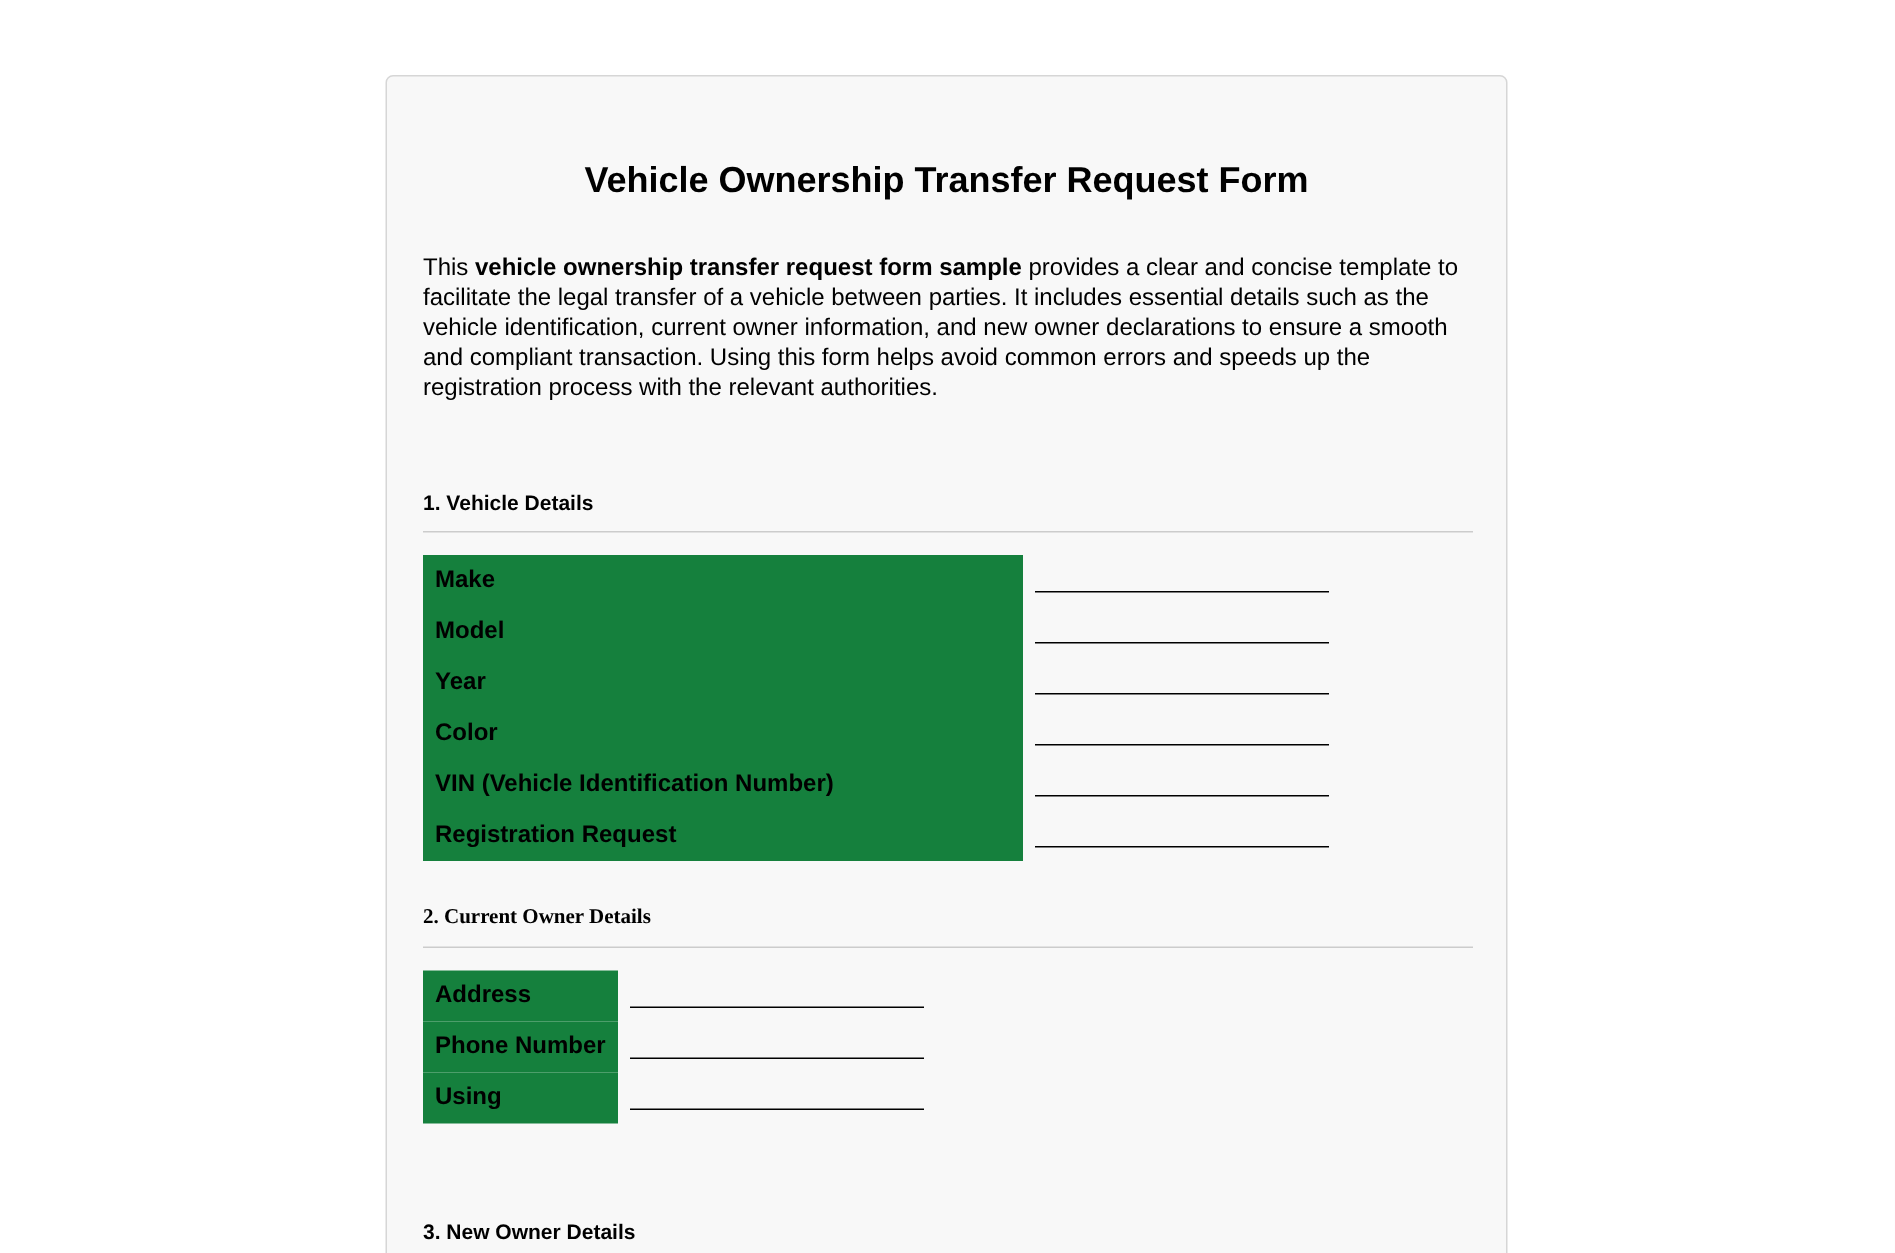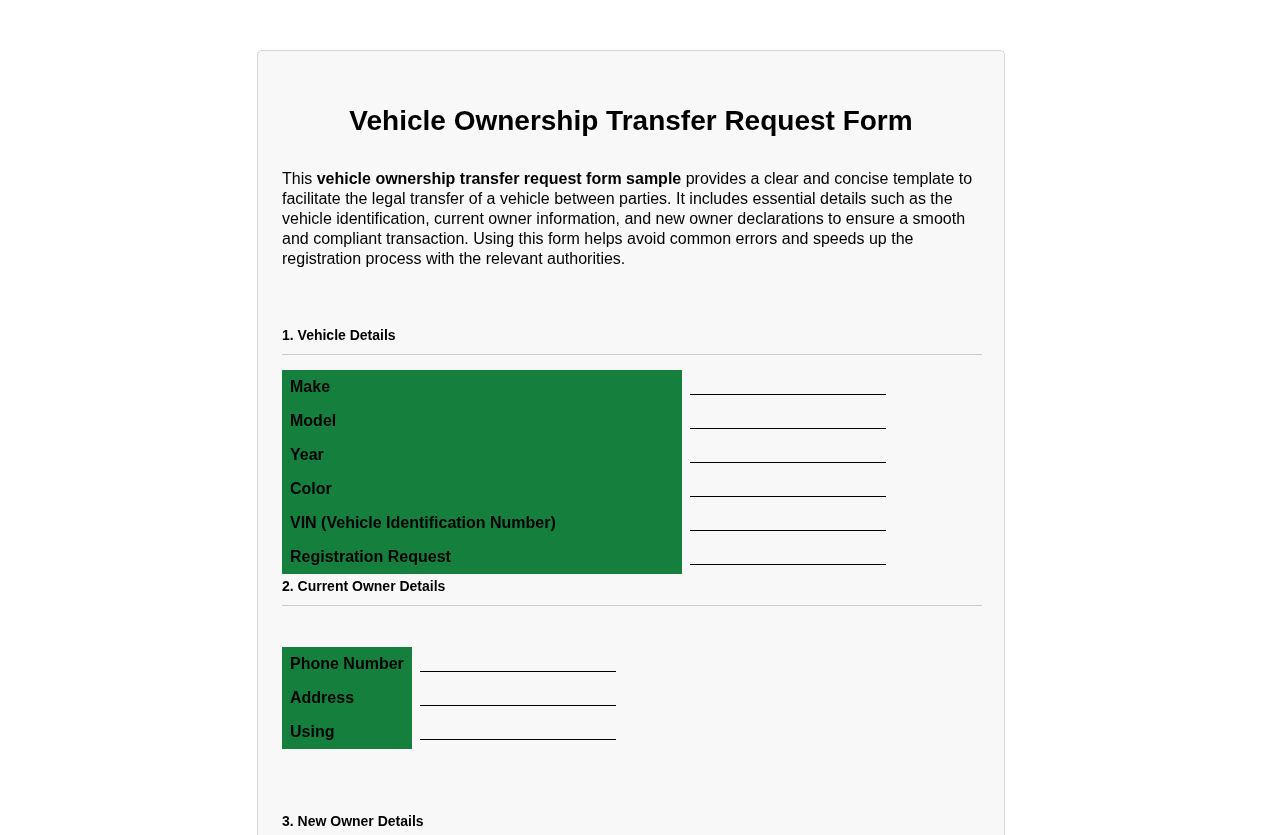--- a/index.html
+++ b/index.html
@@ -4,21 +4,21 @@
 <style>
   html, body { margin: 0; padding: 0; background: #ffffff; }
   body { width: 1263px; height: 835px; overflow: hidden; font-family: "Liberation Sans", sans-serif; color: #000; }
   .card {
     position: absolute; left: 257px; top: 50px; width: 748px; height: 820px;
     background: #f8f8f8; border: 1px solid #d6d6d6; border-radius: 5px;
     box-sizing: border-box; padding: 0 24px;
   }
   h1 {
     margin: 0; position: absolute; left: 0; right: 0; top: 52px;
-    text-align: center; font-size: 28px; font-weight: bold; line-height: 36px;
+    text-align: center; font-size: 24px; font-weight: bold; line-height: 36px;
   }
   .intro {
     position: absolute; left: 24px; top: 118px; width: 700px;
     font-size: 16px; line-height: 20px; margin: 0;
   }
   .section-title {
     position: absolute; left: 24px; width: 700px;
     font-size: 14px; font-weight: bold; line-height: 22px;
     padding-bottom: 8px; border-bottom: 1px solid #cccccc; margin: 0;
   }
@@ -64,29 +64,29 @@
       <td class="label">VIN (Vehicle Identification Number)</td>
       <td class="line-cell"><span class="blank"></span></td>
     </tr>
     <tr>
       <td class="label">Registration Request</td>
       <td class="line-cell"><span class="blank"></span></td>
     </tr>
   </tbody>
     </table>
 
-  <h2 class="section-title" style="top:524px;">2. Current Owner Details</h2>
+  <h2 class="section-title" style="top:550px;font-family:Liberation Serif, serif;">2. Current Owner Details</h2>
   <table class="fields" style="top:596px;">
     <tbody>
     <tr>
-      <td class="label">Phone Number</td>
+      <td class="label">Address</td>
       <td class="line-cell"><span class="blank"></span></td>
     </tr>
     <tr>
-      <td class="label">Address</td>
+      <td class="label">Phone Number</td>
       <td class="line-cell"><span class="blank"></span></td>
     </tr>
     <tr>
       <td class="label">Using</td>
       <td class="line-cell"><span class="blank"></span></td>
     </tr>
   </tbody>
     </table>
 
   <h2 class="section-title" style="top:759px;">3. New Owner Details</h2>

